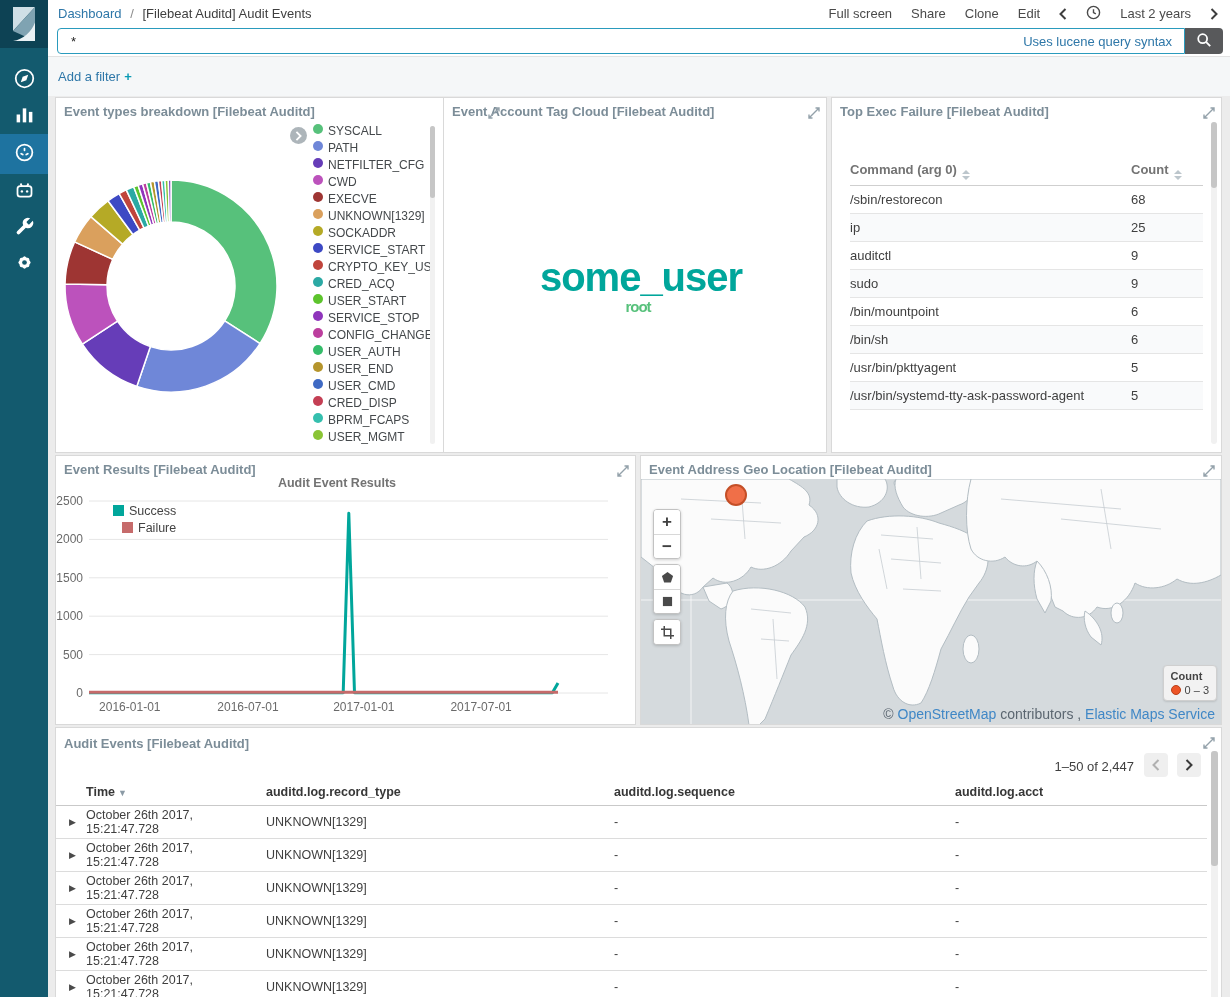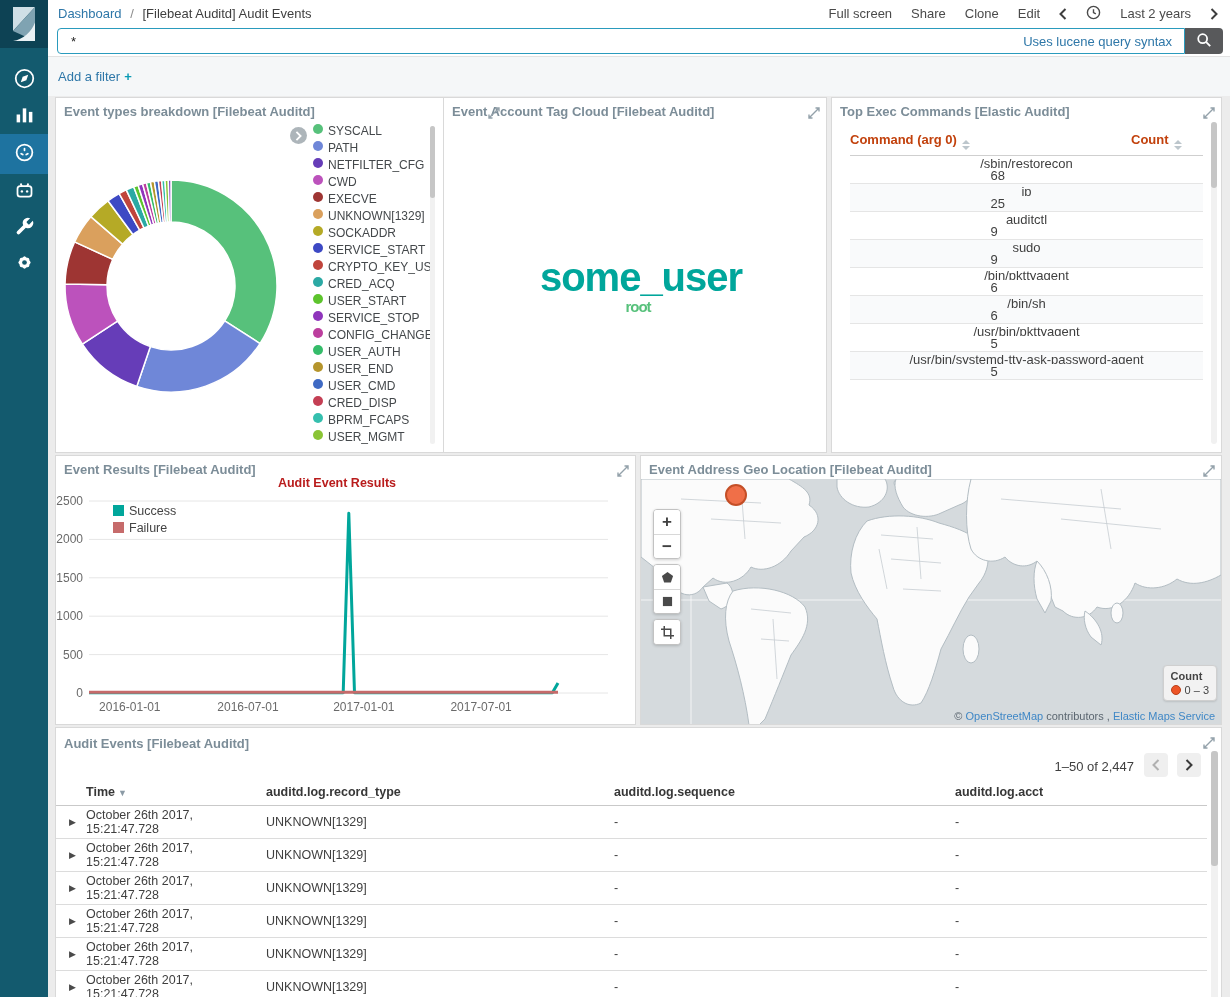--- a/index.html
+++ b/index.html
@@ -55,49 +55,49 @@
   .leg-dot { width:10px; height:10px; border-radius:50%; margin-right:5px; flex:0 0 10px; }
   .leg-label { font-size:12px; color:#44484b; }
   .vscroll { position:absolute; background:#f1f1f1; border-radius:3px; }
   .vthumb { position:absolute; left:0; width:100%; background:#c6c6c6; border-radius:3px; }
 
   
   .tagcloud-tag { position:absolute; transform:translate(-50%,-50%); font-weight:bold; letter-spacing:-1px; cursor:pointer; }
 
   
   .exec-table { position:absolute; left:18px; top:28px; width:353px; }
-  .exec-head { display:flex; align-items:center; height:30px; border-bottom:1px solid #cfcfcf; font-weight:bold; font-size:13px; color:#c2410c; }
-  .exec-row { display:flex; align-items:center; height:28px; border-bottom:1px solid #e5e5e5; font-size:13px; color:#3f3f3f;flex-direction:column; }
+  .exec-head { display:flex; align-items:center; height:30px; border-bottom:1px solid #cfcfcf; font-weight:bold; font-size:13px; color:#737373;margin-top:30px; }
+  .exec-row { display:flex; align-items:center; height:28px; border-bottom:1px solid #e5e5e5; font-size:13px; color:#3f3f3f; }
   .exec-row:nth-child(even) { background:#f9fafb; }
   .c-cmd { flex:1; white-space:nowrap; overflow:hidden; }
   .c-count { width:72px; }
   .sort-ico { margin-left:5px; display:inline-flex; flex-direction:column; line-height:0; }
   .sort-ico i { border-left:4px solid transparent; border-right:4px solid transparent; display:block; }
   .sort-up { border-bottom:4px solid #bcc6cc; margin-bottom:2px; }
   .sort-dn { border-top:4px solid #bcc6cc; }
 
   
-  .chart-title { position:absolute; left:0; right:17px; top:20px; text-align:center; font-size:12.5px; font-weight:bold; color:#b91c1c; }
+  .chart-title { position:absolute; left:0; right:17px; top:20px; text-align:center; font-size:12.5px; font-weight:bold; color:#737373; }
   #results-legend { position:absolute; left:57px; top:46px; z-index:2; }
-  .rleg-row { display:flex; align-items:center; height:17px; cursor:pointer; }
+  .rleg-row { display:flex; align-items:center; height:17px; cursor:pointer;justify-content:flex-end; }
   .rleg-swatch { width:11px; height:11px; margin-right:5px; }
   .rleg-name { font-size:12.5px; color:#444; }
   #results-svg { position:absolute; left:0; top:40px; }
 
   
   #map-wrap { position:absolute; left:0; top:23px; width:580px; height:246px; background:#d5dadd; }
   .map-btn-group { position:absolute; left:12px; background:#fff; border:1px solid #c2c2c2; border-radius:4px; box-shadow:0 1px 3px rgba(0,0,0,.18); overflow:hidden; z-index:5; }
   .map-btn { width:26px; height:24px; display:flex; align-items:center; justify-content:center; font-size:17px; font-weight:bold; color:#404040; cursor:pointer; background:#fff; }
   .map-btn + .map-btn { border-top:1px solid #d8d8d8; }
   .count-legend { position:absolute; right:4px; bottom:24px; background:#f2f2f2; border:1px solid #cfcfcf; border-radius:4px; padding:4px 7px; z-index:5; box-shadow:0 1px 2px rgba(0,0,0,.12); }
   .count-legend .cl-title { font-size:11px; font-weight:bold; color:#444; }
   .cl-entry { display:flex; align-items:center; gap:4px; margin-top:2px; }
   .cl-dot { width:10px; height:10px; border-radius:50%; background:#ed5426; border:1px solid #b8401a; }
   .cl-text { font-size:11px; color:#444; }
-  .map-attrib { position:absolute; right:6px; bottom:3px; font-size:11px; color:#5b6670; z-index:5; }
+  .map-attrib { position:absolute; right:6px; bottom:3px; font-size:14px; color:#5b6670; z-index:5; }
   .map-attrib .alink { color:#3f87c6; cursor:pointer; }
 
   
   .audit-pg { position:absolute; right:87px; top:31px; font-size:13px; color:#3f3f3f; }
   .pg-btn { position:absolute; top:25px; width:24px; height:24px; background:#efefef; border-radius:4px; display:flex; align-items:center; justify-content:center; cursor:pointer; }
   #pg-prev { right:53px; }
   #pg-next { right:20px; }
   .audit-table { position:absolute; left:0; top:51px; right:14px; }
   .a-row { display:grid; grid-template-columns:17px 180px 348px 341px 1fr; padding-left:13px; align-items:center; }
   .a-head { height:27px; border-bottom:1px solid #c9c9c9; font-size:12.5px; font-weight:bold; color:#373737; }
@@ -331,21 +331,21 @@
     <span class="expand"><svg viewBox="0 0 12 12" width="12" height="12" fill="none" stroke="#93a1aa" stroke-width="1.4">
           <path d="M7.5 1H11v3.5M11 1L1 11M1 7.5V11h3.5"></path>
         </svg></span>
     <div id="tagcloud">
         <span class="tagcloud-tag" style="left: 197px; top: 179px; font-size: 40px; color: rgb(0, 166, 155);">some_user</span>
         <span class="tagcloud-tag" style="left: 194px; top: 208px; font-size: 15px; color: rgb(87, 193, 123);">root</span>
       </div>
   </section>
 
   <section class="panel" id="p-exec">
-    <h3 class="panel-title">Top Exec Commands [Elastic Auditd]</h3>
+    <h3 class="panel-title">Top Exec Failure [Filebeat Auditd]</h3>
     <span class="expand"><svg viewBox="0 0 12 12" width="12" height="12" fill="none" stroke="#93a1aa" stroke-width="1.4">
           <path d="M7.5 1H11v3.5M11 1L1 11M1 7.5V11h3.5"></path>
         </svg></span>
     <div class="exec-table">
       <div class="exec-head">
         <span class="c-cmd"><span>Command (arg 0)</span><span class="sort-ico">
               <i class="sort-up"></i>
               <i class="sort-dn"></i>
             </span></span>
         <span class="c-count"><span style="font-weight:bold;">Count</span><span class="sort-ico">
@@ -364,21 +364,21 @@
           </div>
           <div class="exec-row">
             <span class="c-cmd">auditctl</span>
             <span class="c-count">9</span>
           </div>
           <div class="exec-row">
             <span class="c-cmd">sudo</span>
             <span class="c-count">9</span>
           </div>
           <div class="exec-row">
-            <span class="c-cmd">/bin/pkttyagent</span>
+            <span class="c-cmd">/bin/mountpoint</span>
             <span class="c-count">6</span>
           </div>
           <div class="exec-row">
             <span class="c-cmd">/bin/sh</span>
             <span class="c-count">6</span>
           </div>
           <div class="exec-row">
             <span class="c-cmd">/usr/bin/pkttyagent</span>
             <span class="c-count">5</span>
           </div>

